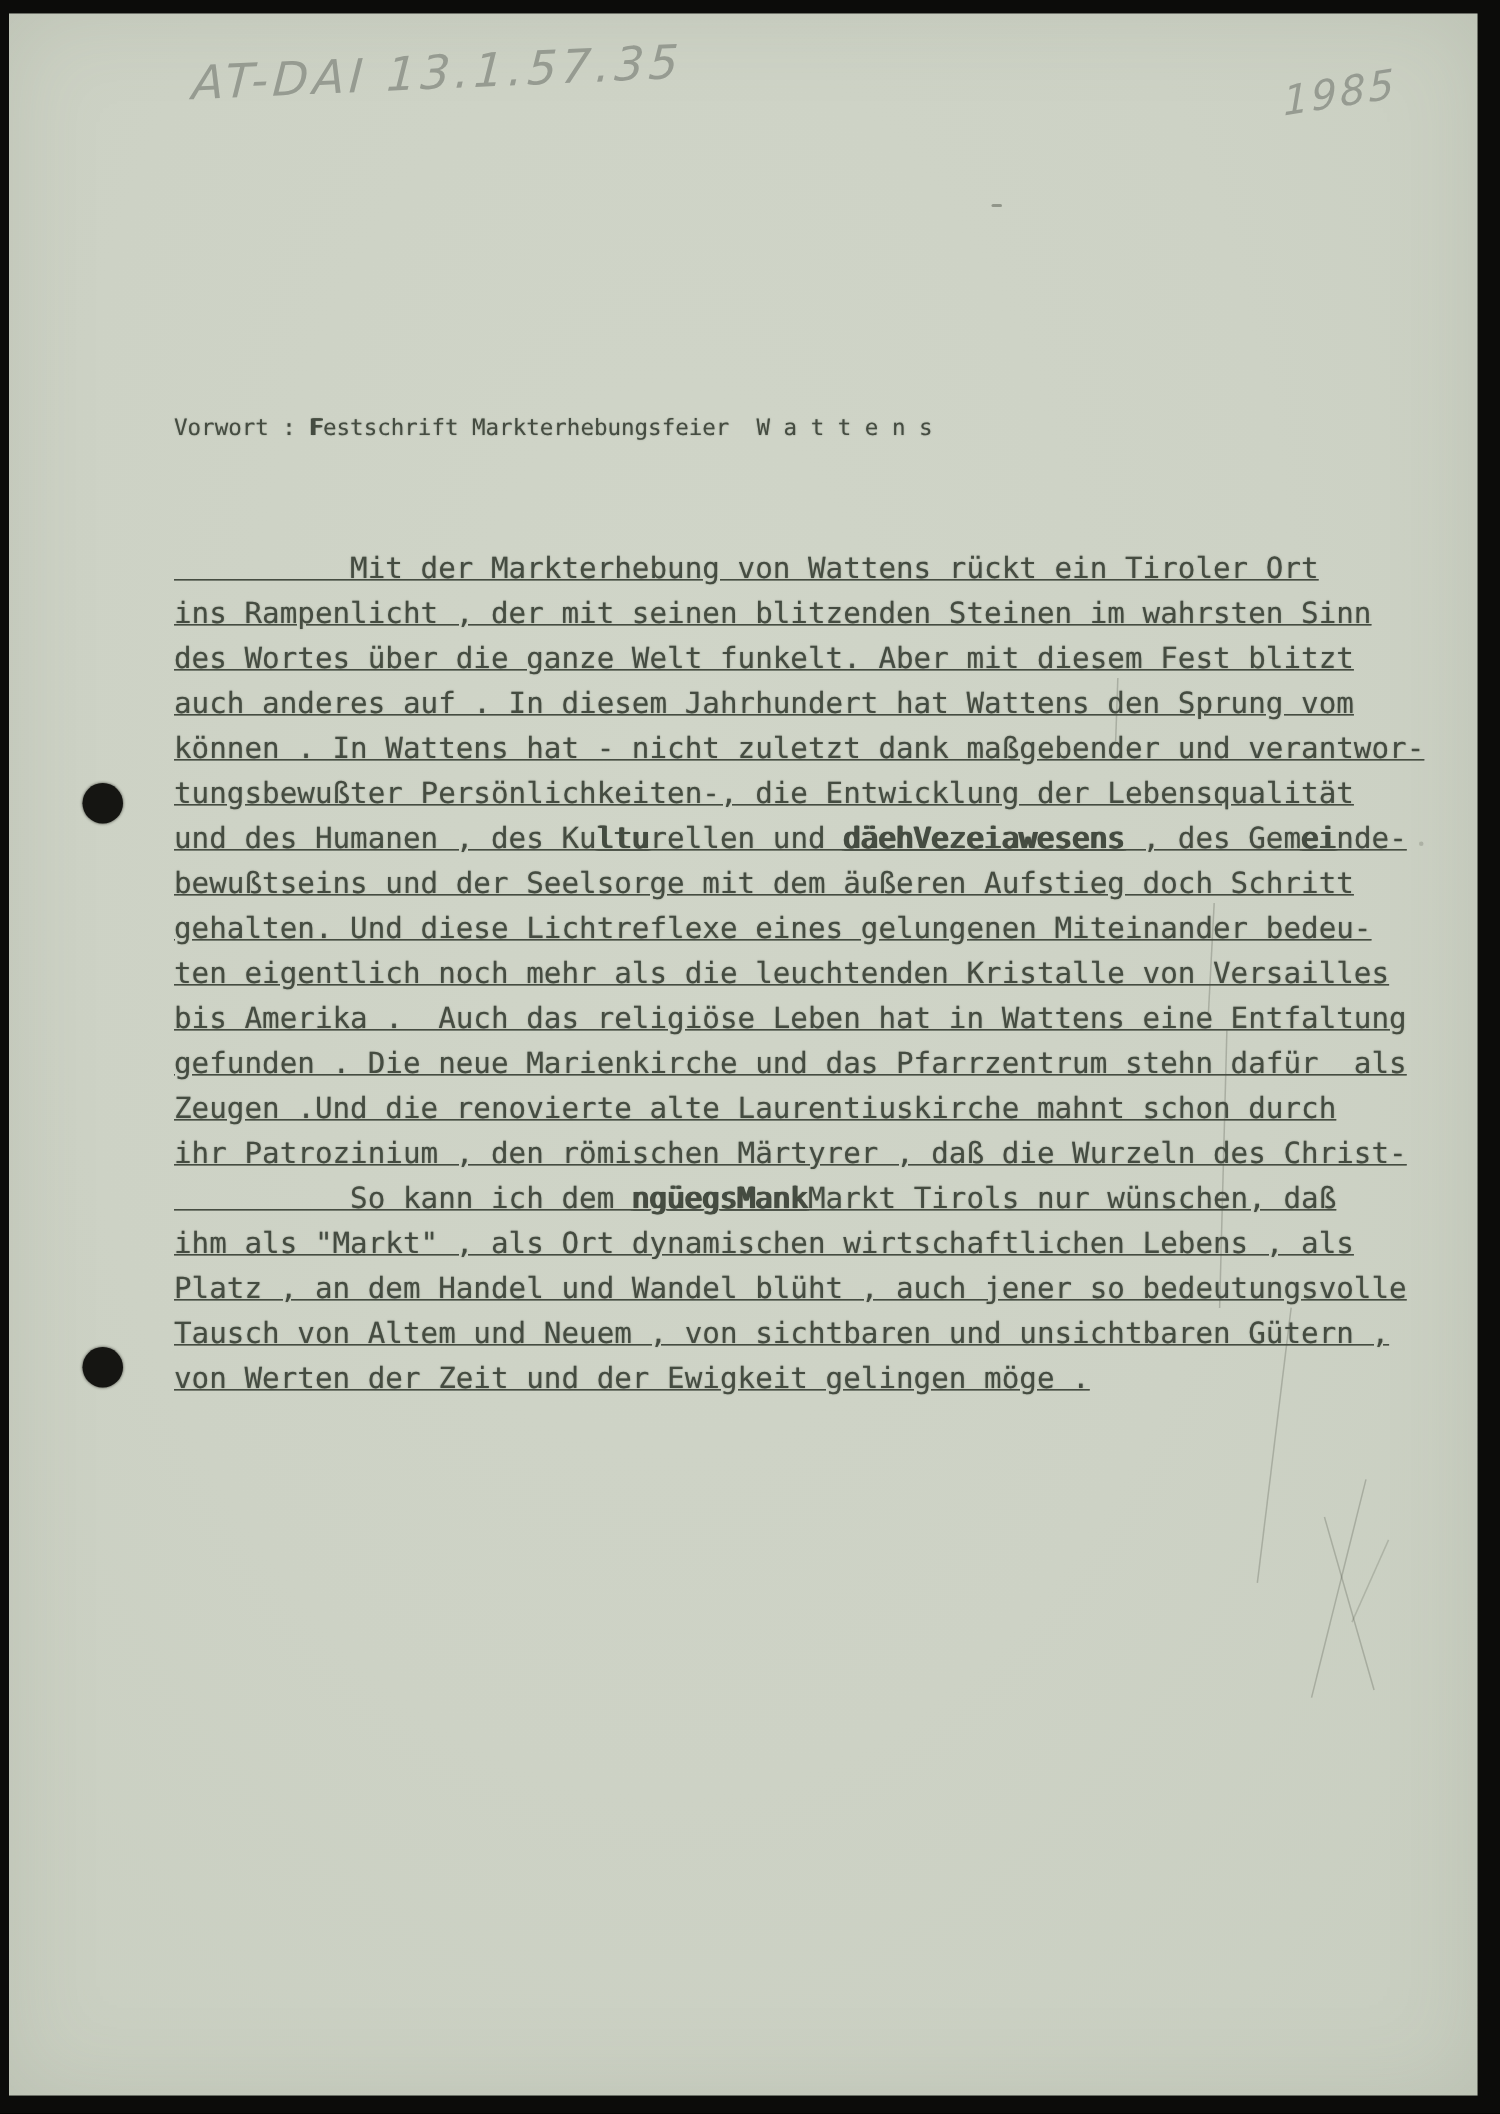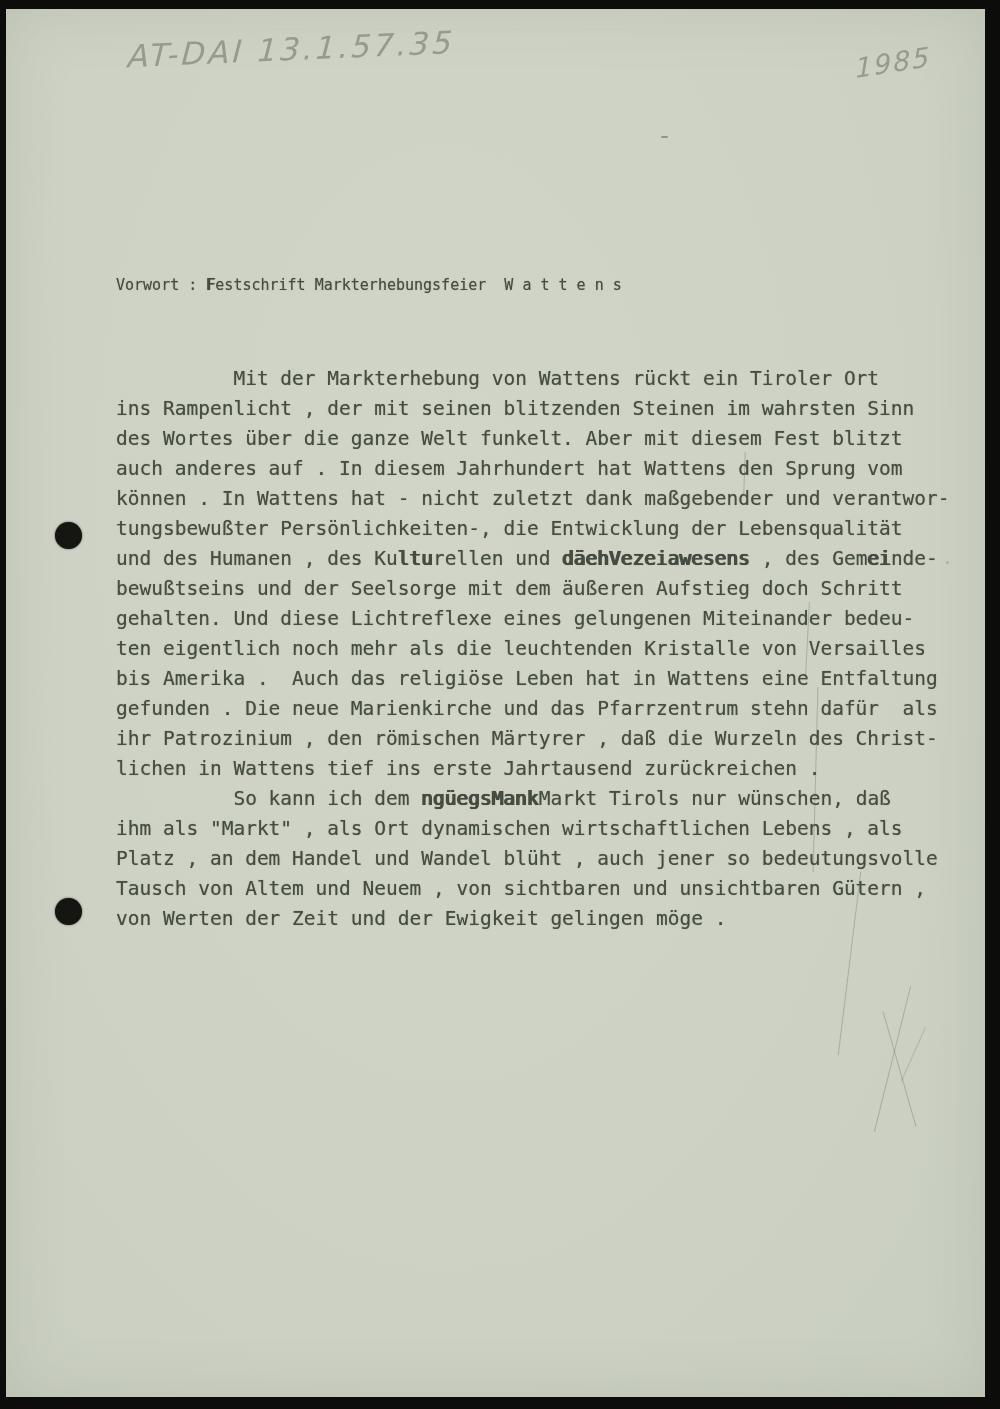--- a/index.html
+++ b/index.html
@@ -22,21 +22,21 @@
   #year-note { left:849px; top:38px; font-size:27px; letter-spacing:2px;
     transform:rotate(-9deg) skewX(-8deg); }
   #doc-title {
     position:absolute; left:110px; top:261px; font-size:15px; line-height:30px;
     color:#454c41; white-space:pre; text-shadow:0 0 1px rgba(69,76,65,0.55);
   }
   #body-text {
     position:absolute; left:110px; top:355px; font-size:19.5px;
     color:#454c41; text-shadow:0 0 1px rgba(69,76,65,0.55);
   }
-  #body-text .line { height:30px; line-height:30px; white-space:pre; }
+  #body-text .line { height:30px; line-height:30px; white-space:pre;text-decoration:underline; }
   .ovr { text-shadow:0.8px 0 currentColor, -0.8px 0 currentColor, 0 0 1px rgba(69,76,65,0.6); }
   .hole {
     position:absolute; width:27px; height:27px; border-radius:50%;
     background:#151512; box-shadow:0 0 2px rgba(20,20,15,0.8);
   }
   #hole-top { left:49px; top:513px; }
   #hole-bottom { left:49px; top:889px; }
   .crease {
     position:absolute; width:1px; background:rgba(75,80,68,0.28);
   }
@@ -69,22 +69,22 @@
         <div class="line"><span>des Wortes über die ganze Welt funkelt. Aber mit diesem Fest blitzt</span></div>
         <div class="line"><span>auch anderes auf . In diesem Jahrhundert hat Wattens den Sprung vom</span></div>
         <div class="line"><span>können . In Wattens hat - nicht zuletzt dank maßgebender und verantwor-</span></div>
         <div class="line"><span>tungsbewußter Persönlichkeiten-, die Entwicklung der Lebensqualität</span></div>
         <div class="line"><span>und des Humanen , des Ku</span><span class="ovr">ltu</span><span>rellen und </span><span class="ovr">däehVezeiawesens</span><span> , des Gem</span><span class="ovr">ei</span><span>nde-</span></div>
         <div class="line"><span>bewußtseins und der Seelsorge mit dem äußeren Aufstieg doch Schritt</span></div>
         <div class="line"><span>gehalten. Und diese Lichtreflexe eines gelungenen Miteinander bedeu-</span></div>
         <div class="line"><span>ten eigentlich noch mehr als die leuchtenden Kristalle von Versailles</span></div>
         <div class="line"><span>bis Amerika .  Auch das religiöse Leben hat in Wattens eine Entfaltung</span></div>
         <div class="line"><span>gefunden . Die neue Marienkirche und das Pfarrzentrum stehn dafür  als</span></div>
+        <div class="line"><span>Zeugen .Und die renovierte alte Laurentiuskirche mahnt schon durch</span></div>
         <div class="line"><span>ihr Patrozinium , den römischen Märtyrer , daß die Wurzeln des Christ-</span></div>
-        <div class="line"><span>lichen in Wattens tief ins erste Jahrtausend zurückreichen .</span></div>
         <div class="line"><span>          So kann ich dem </span><span class="ovr">ngüegsMank</span><span>Markt Tirols nur wünschen, daß</span></div>
         <div class="line"><span>ihm als "Markt" , als Ort dynamischen wirtschaftlichen Lebens , als</span></div>
         <div class="line"><span>Platz , an dem Handel und Wandel blüht , auch jener so bedeutungsvolle</span></div>
         <div class="line"><span>Tausch von Altem und Neuem , von sichtbaren und unsichtbaren Gütern ,</span></div>
         <div class="line"><span>von Werten der Zeit und der Ewigkeit gelingen möge .</span></div>
       </div>
 
     <div id="hole-top" class="hole"></div>
     <div id="hole-bottom" class="hole"></div>
 

